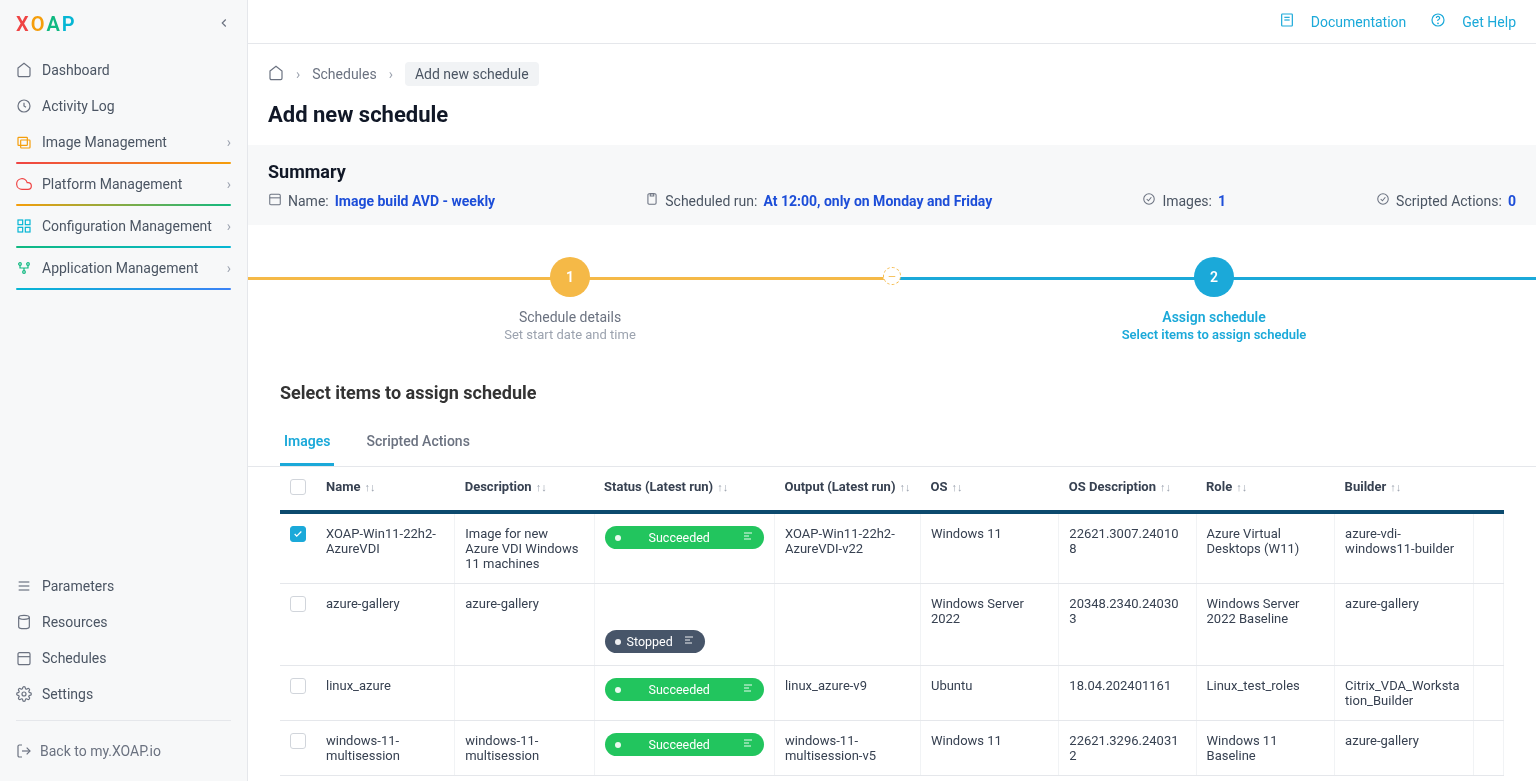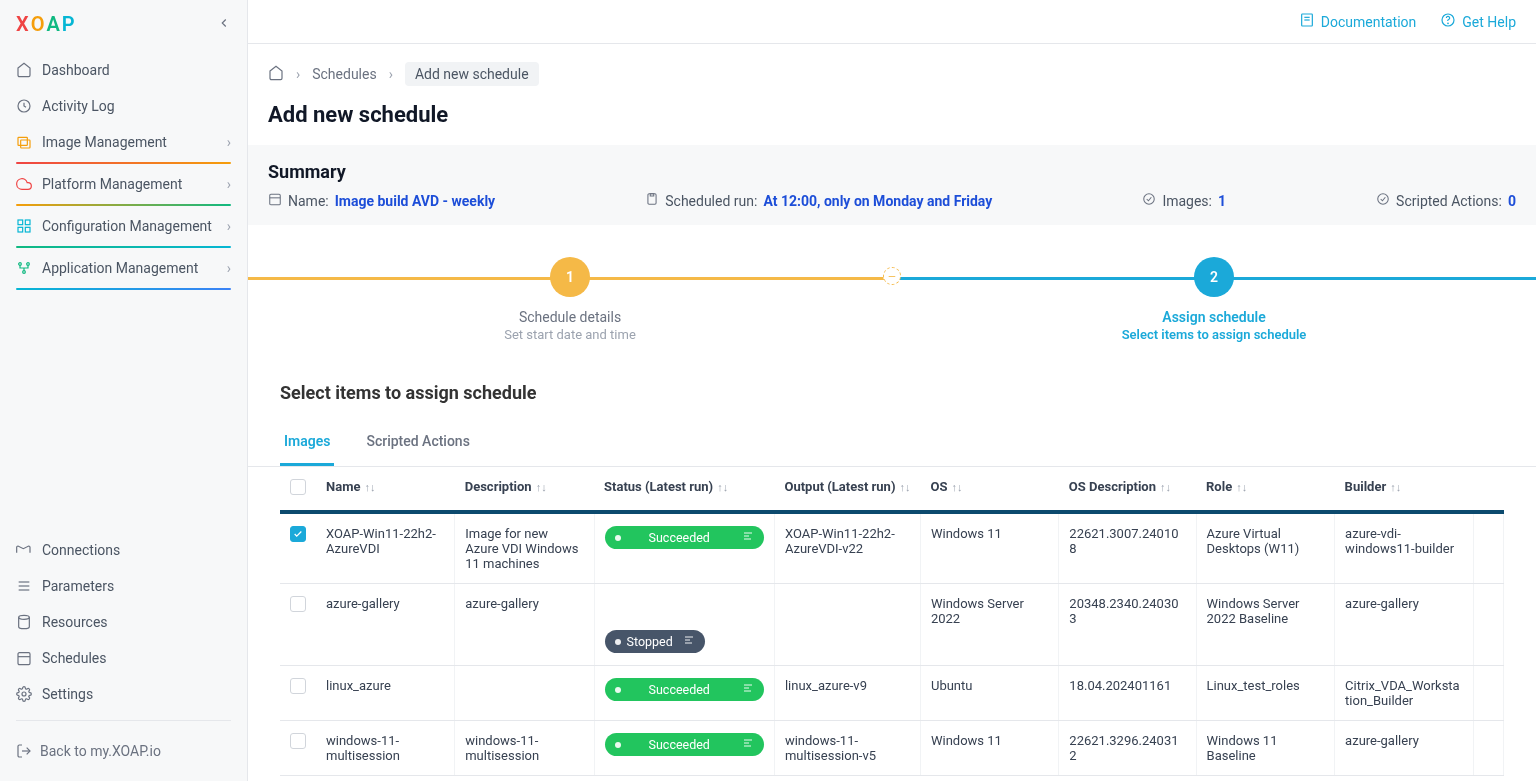--- a/index.html
+++ b/index.html
@@ -24,21 +24,21 @@
 .nav-divider.orange { background: linear-gradient(90deg, #f59e0b, #10b981); }
 .nav-divider.green { background: linear-gradient(90deg, #10b981, #06b6d4); }
 .nav-divider.blue { background: linear-gradient(90deg, #06b6d4, #3b82f6); }
 .sidebar-bottom { margin-top: auto; padding: 8px; border-top: 1px solid #e5e7eb; }
 .sidebar-bottom-top { border-top: none; }
 .back-link { display: flex; align-items: center; gap: 8px; padding: 14px 8px; color: #6b7280; cursor: pointer; }
 
 
 .main { flex: 1; display: flex; flex-direction: column; overflow: hidden; }
 .topbar { display: flex; justify-content: flex-end; align-items: center; padding: 12px 20px; border-bottom: 1px solid #e5e7eb; gap: 24px; }
-.top-link { display: flex; align-items: center; gap: 6px; color: #1ba9d9; cursor: pointer; }
+.top-link { display: flex; align-items: center; gap: 16px; color: #1ba9d9; cursor: pointer; }
 
 
 .breadcrumb { display: flex; align-items: center; gap: 12px; padding: 18px 20px 12px; color: #6b7280; }
 .breadcrumb-item { cursor: pointer; }
 .breadcrumb-item.current { background: #f1f3f5; padding: 4px 10px; border-radius: 4px; color: #4b5563; }
 .breadcrumb-sep { color: #9ca3af; }
 
 .page-title { font-size: 22px; font-weight: 700; padding: 4px 20px 18px; color: #111827; }
 
 
@@ -173,28 +173,20 @@
               <path d="M6 8v4h12V8M12 12v4"></path>
             </svg>
           </span>
         <span>Application Management</span>
         <span class="chevron">›</span>
       </div>
       <div class="nav-divider blue"></div>
     </div>
 
     <div class="sidebar-bottom sidebar-bottom-top" style="margin-top:auto;">
-      <div class="nav-item">
-        <span class="nav-icon">
-            <svg width="16" height="16" viewBox="0 0 24 24" fill="none" stroke="#6b7280" stroke-width="1.8">
-              <path d="M21 16V8a2 2 0 0 0-2-2l-8 4-8-4a2 2 0 0 0-2 2v8"></path>
-            </svg>
-          </span>
-        <span>Connections</span>
-      </div>
       <div class="nav-item">
         <span class="nav-icon">
             <svg width="16" height="16" viewBox="0 0 24 24" fill="none" stroke="#6b7280" stroke-width="1.8">
               <line x1="4" y1="6" x2="20" y2="6"></line>
               <line x1="4" y1="12" x2="20" y2="12"></line>
               <line x1="4" y1="18" x2="20" y2="18"></line>
             </svg>
           </span>
         <span>Parameters</span>
       </div>

